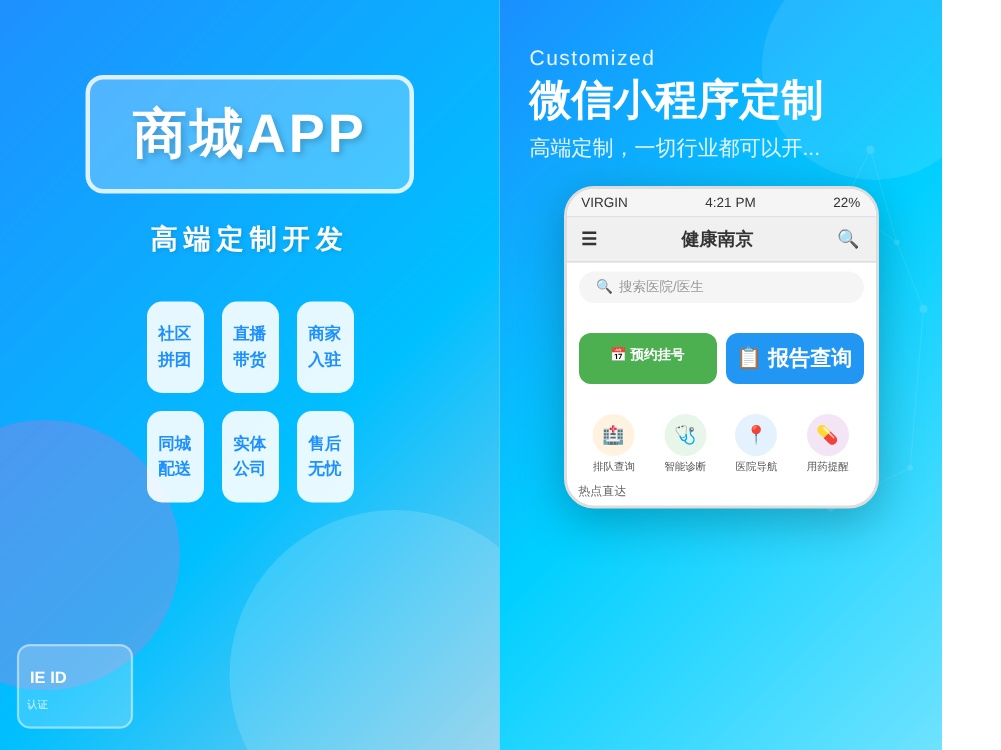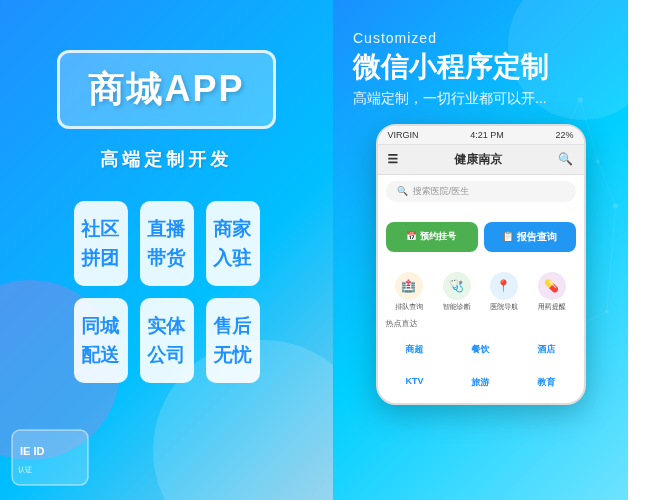--- a/index.html
+++ b/index.html
@@ -80,21 +80,21 @@
       gap: 12px;
       padding: 0 20px;
       z-index: 2;
     }
 
     .feature-item {
       background: rgba(255,255,255,0.9);
       border-radius: 10px;
       padding: 14px 8px;
       text-align: center;
-      font-size: 19px;
+      font-size: 11px;
       font-weight: 700;
       color: #1e90ff;
       line-height: 1.5;
     }
 
     
     .right-panel {
       width: 295px;
       height: 500px;
       background: linear-gradient(135deg, #1a8fff 0%, #00cfff 50%, #6ee2ff 100%);
@@ -206,21 +206,21 @@
       color: #fff;
       font-weight: bold;
     }
 
     .phone-btn-blue {
       flex: 1;
       background: #2196f3;
       border-radius: 8px;
       padding: 8px 4px;
       text-align: center;
-      font-size: 10px;
+      font-size: 14px;
       color: #fff;
       font-weight: bold;
     }
 
     .phone-icon-row {
       display: flex;
       justify-content: space-around;
       margin: 6px 8px;
     }
 
@@ -376,23 +376,15 @@
           <div class="phone-icon-circle" style="background:#e3f2fd;">📍</div>
           <span>医院导航</span>
         </div>
         <div class="phone-icon-item">
           <div class="phone-icon-circle" style="background:#f3e5f5;">💊</div>
           <span>用药提醒</span>
         </div>
       </div>
       <div class="phone-section-title">热点直达</div>
 
-      <div class="category-grid">
-        <div class="category-btn">商超</div>
-        <div class="category-btn">餐饮</div>
-        <div class="category-btn">酒店</div>
-        <div class="category-btn">KTV</div>
-        <div class="category-btn">旅游</div>
-        <div class="category-btn">教育</div>
-      </div>
     </div>
   </div>
 </div>
 
 </body></html>

